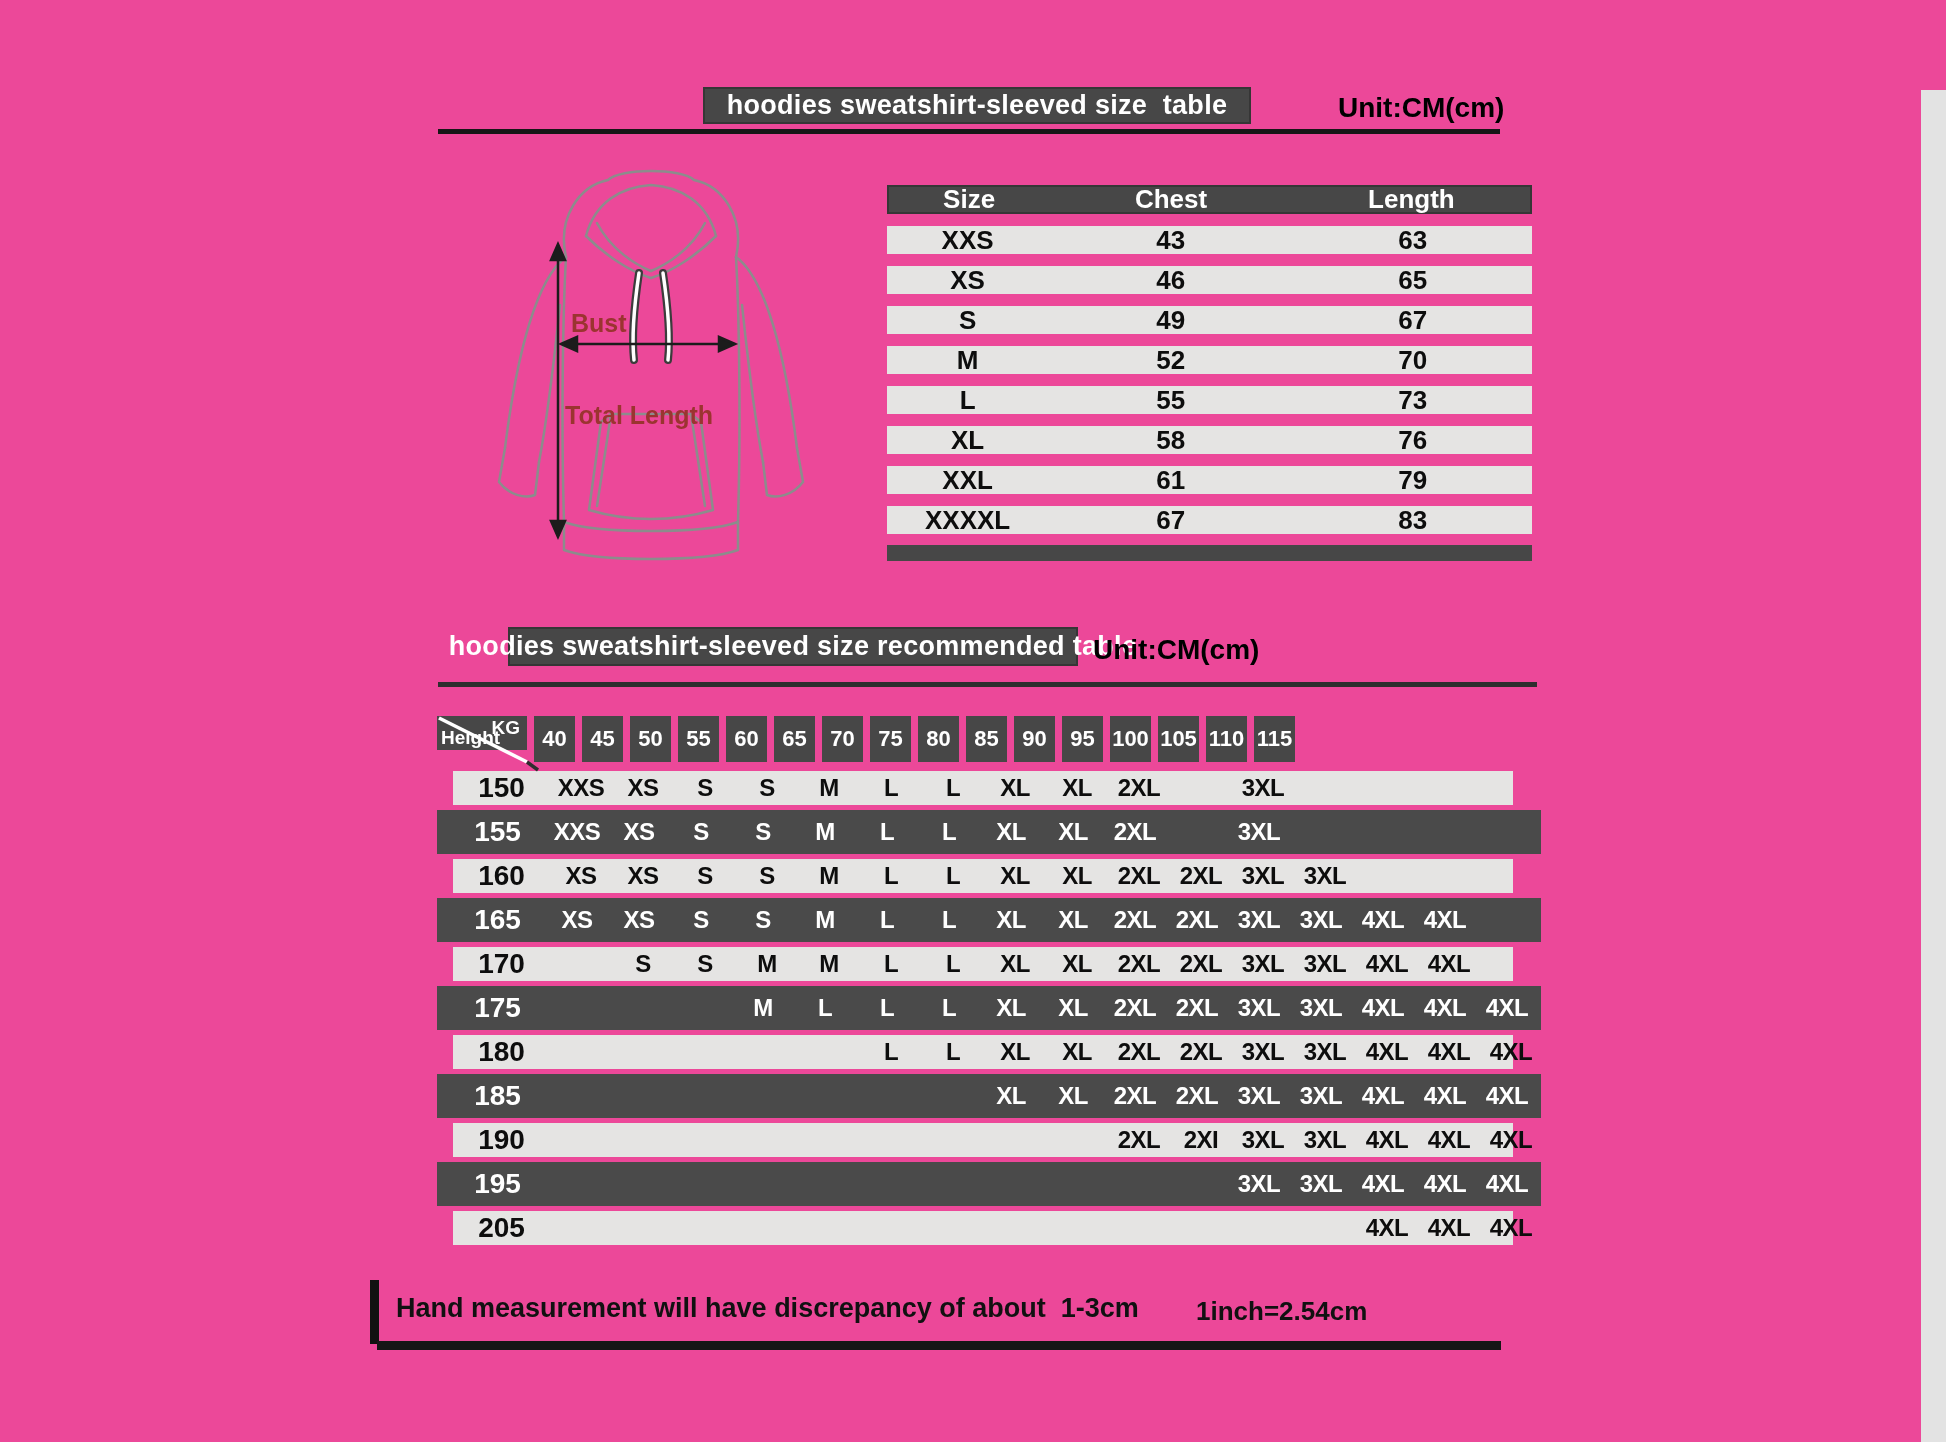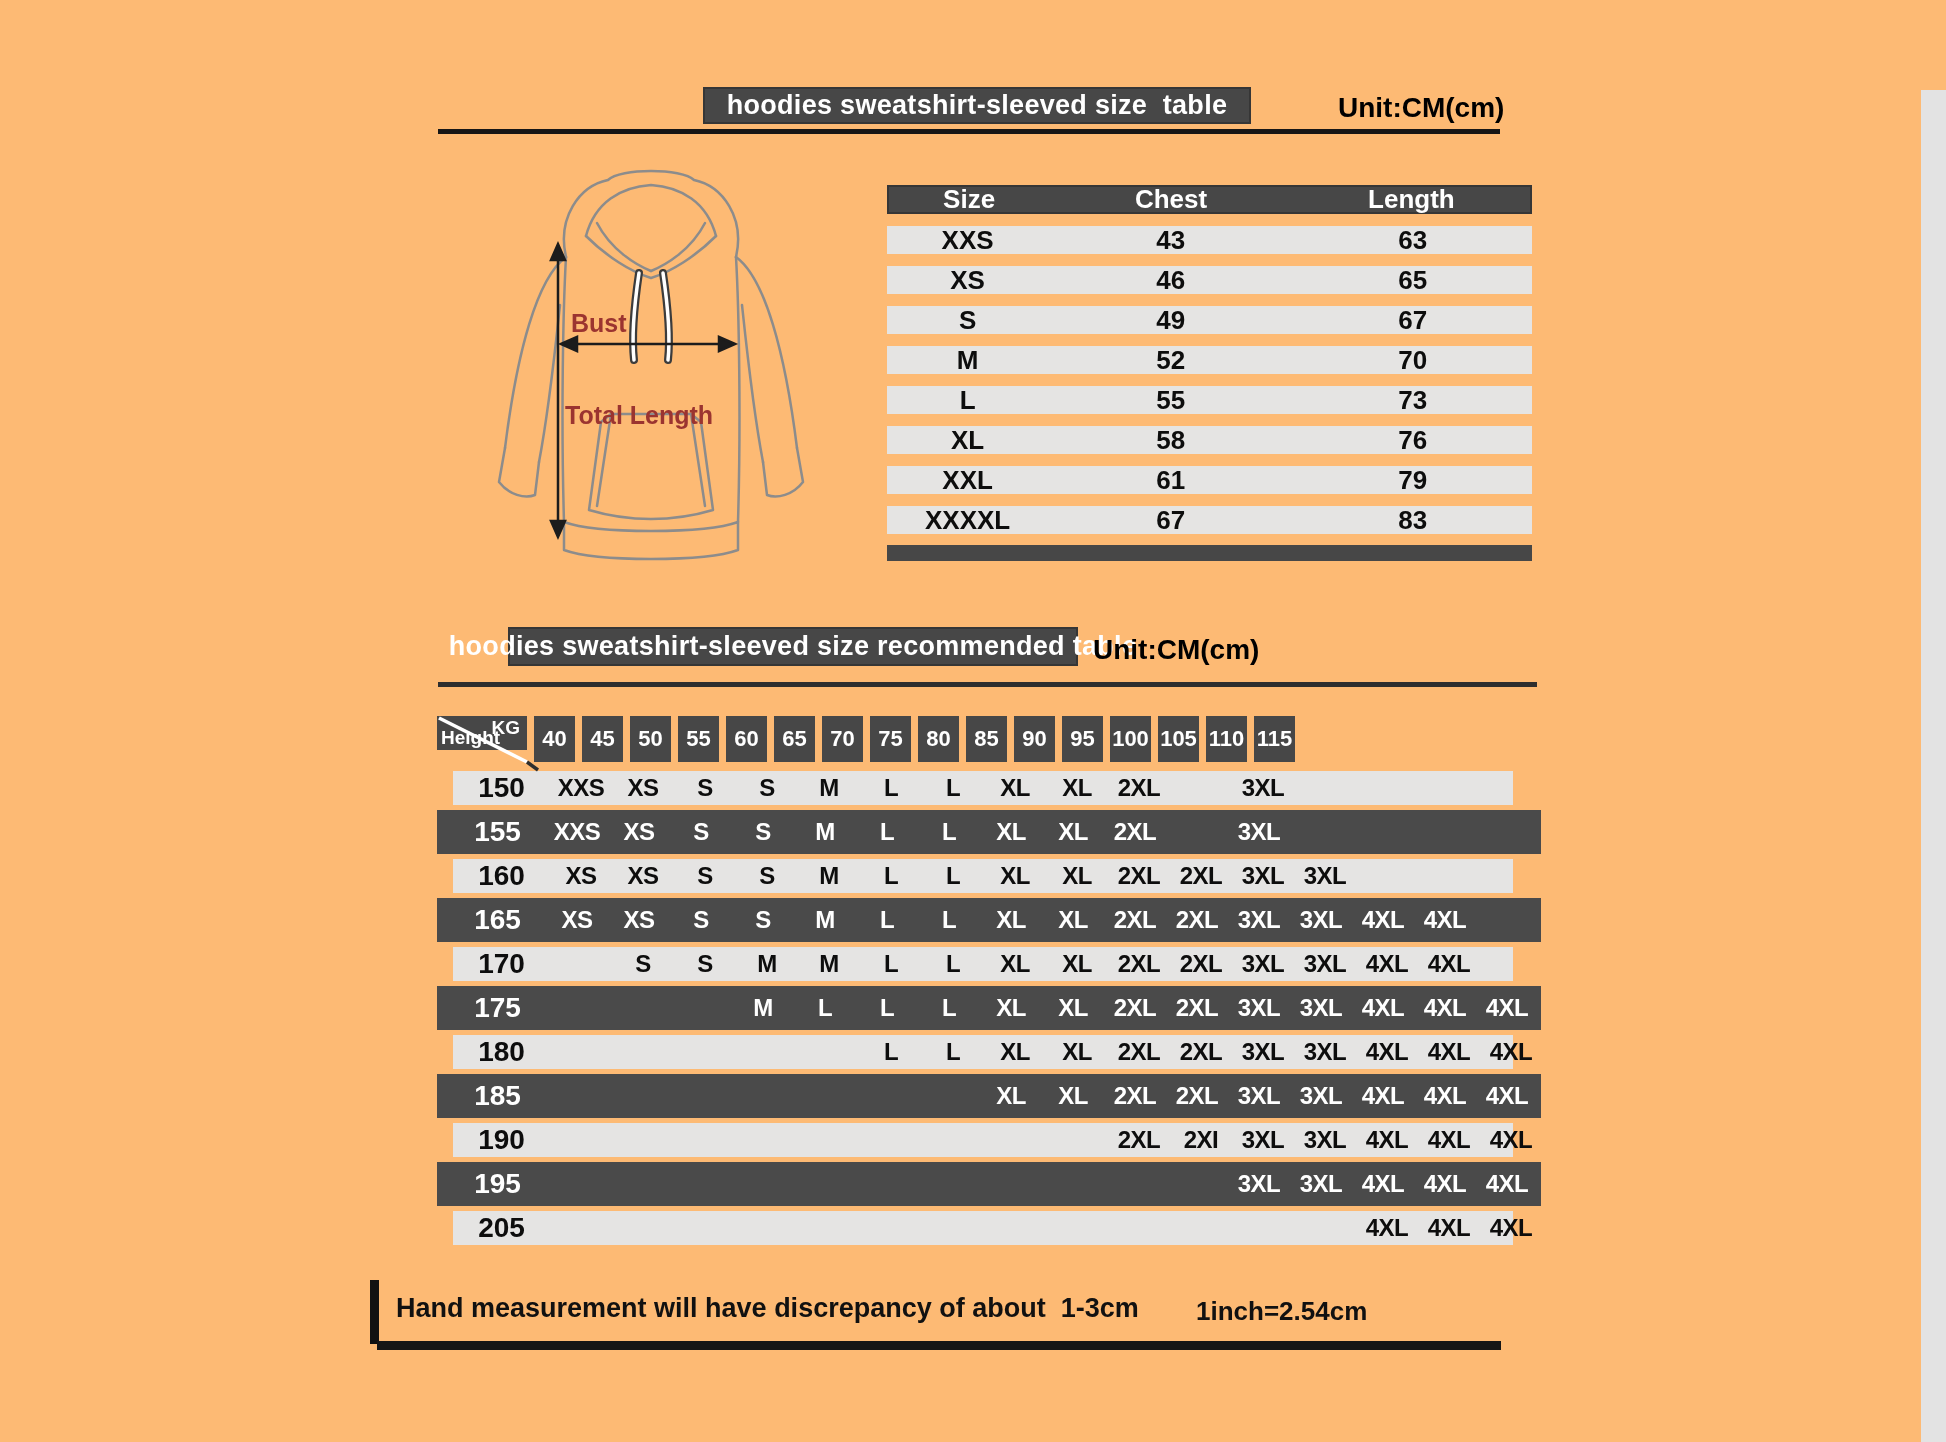--- a/index.html
+++ b/index.html
@@ -1,17 +1,17 @@
 <!DOCTYPE html>
 <html><head>
 <meta charset="utf-8">
 <style>
   html,body { margin:0; padding:0; background:#fff; }
   .canvas {
-    position:relative; width:1946px; height:1442px; background:#fdba74;
+    position:relative; width:1946px; height:1442px; background:#ec4899;
     font-family:"Liberation Sans", sans-serif; font-weight:bold; color:#111;
     overflow:hidden;
   }
   .banner {
     position:absolute; background:#474747; border:2px solid #363636; color:#fff;
     display:flex; align-items:center; justify-content:center;
     font-size:27px; letter-spacing:.3px; box-sizing:border-box;
   }
   .banner span { white-space:pre; }
   .banner1 { left:703px; top:87px;  width:548px; height:37px; }

